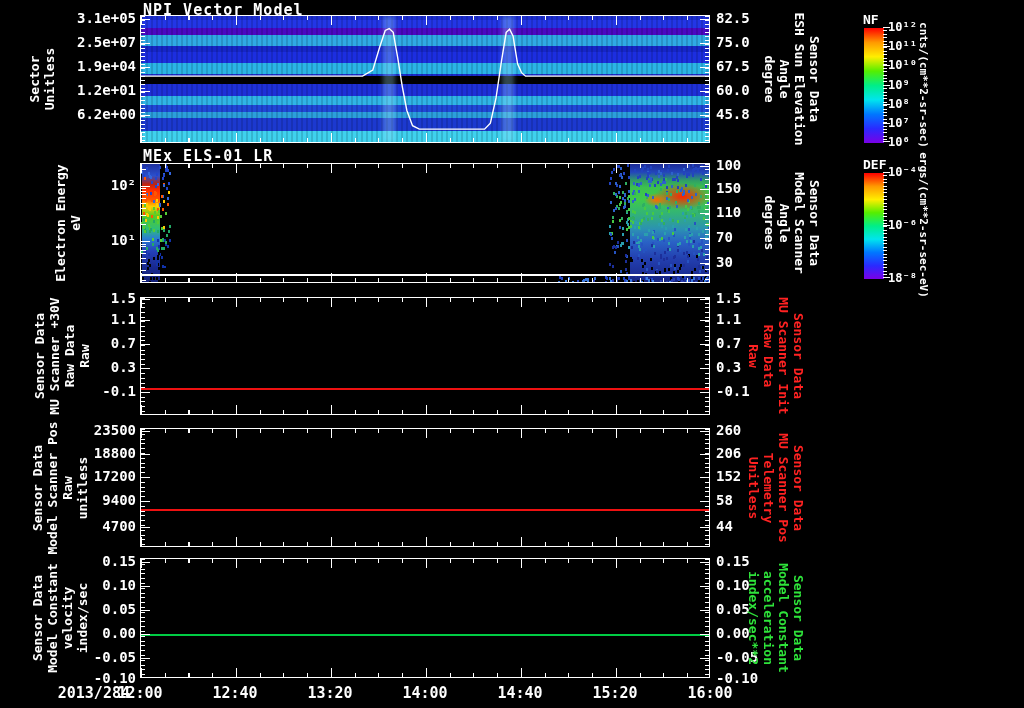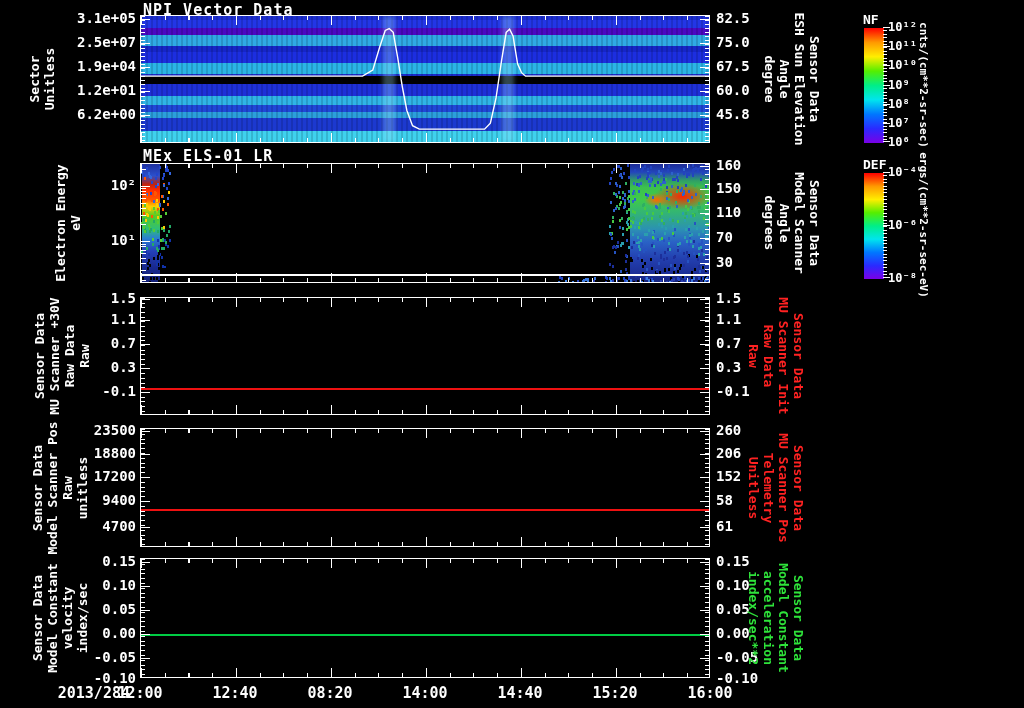--- a/index.html
+++ b/index.html
@@ -16,21 +16,21 @@
   .vlab{position:absolute;transform:translate(-50%,-50%) rotate(-90deg);text-align:center;
         font:bold 13px "DejaVu Sans Mono",monospace;line-height:15px;white-space:pre;color:#fff;}
   .vlab.r{transform:translate(-50%,-50%) rotate(90deg);}
   .vlab.small{font-size:11px;line-height:12px;}
   .tick{position:absolute;background:#fff;}
 </style>
 </head>
 <body>
 
 <div id="screen">
-  <div class="title" style="left:143px;top:1px;">NPI Vector Data</div>
+  <div class="title" style="left:143px;top:1px;">NPI Vector Model</div>
   <div class="title" style="left:143px;top:147px;">MEx ELS-01 LR</div>
   <div class="xlbl" style="left:30px;top:684px;width:100px;text-align:right;">2013/284</div>
 <div class="panel" style="left: 140px; top: 15px; width: 570px; height: 128px;">
       <div class="pbody">
         <div class="abs" style="left: 0px; right: 0px; top: 0px; height: 4.568px; background: rgb(28, 46, 208);"></div>
         <div class="abs" style="left: 0px; right: 0px; top: 3.968px; height: 8.664px; background: rgb(35, 54, 230);"></div>
         <div class="abs" style="left: 0px; right: 0px; top: 12.032px; height: 7.512px; background: rgb(75, 8, 194);"></div>
         <div class="abs" style="left: 0px; right: 0px; top: 18.944px; height: 11.608px; background: rgb(47, 169, 228);"></div>
         <div class="abs" style="left: 0px; right: 0px; top: 29.952px; height: 7.128px; background: rgb(22, 38, 200);"></div>
         <div class="abs" style="left: 0px; right: 0px; top: 36.48px; height: 11.48px; background: rgb(28, 46, 224);"></div>
@@ -777,21 +777,21 @@
       <div class="tick" style="left: 0px; top: 21.96px; width: 9px; height: 1px; z-index: 6;"></div>
       <div class="tick" style="left: 0px; top: 77.04px; width: 9px; height: 1px; z-index: 6;"></div>
       <div class="tick" style="right: 0px; top: 2.04px; width: 9px; height: 1px; z-index: 6;"></div>
       <div class="tick" style="right: 0px; top: 24.72px; width: 9px; height: 1px; z-index: 6;"></div>
       <div class="tick" style="right: 0px; top: 49.44px; width: 9px; height: 1px; z-index: 6;"></div>
       <div class="tick" style="right: 0px; top: 74.04px; width: 9px; height: 1px; z-index: 6;"></div>
       <div class="tick" style="right: 0px; top: 99px; width: 9px; height: 1px; z-index: 6;"></div>
     </div>
     <div class="lbl" style="right: 888px; top: 176.96px; text-align: right;">10²</div>
     <div class="lbl" style="right: 888px; top: 232.04px; text-align: right;">10¹</div>
-    <div class="lbl" style="left: 716px; top: 157.04px;">160</div>
+    <div class="lbl" style="left: 716px; top: 157.04px;">100</div>
     <div class="lbl" style="left: 716px; top: 179.72px;">150</div>
     <div class="lbl" style="left: 716px; top: 204.44px;">110</div>
     <div class="lbl" style="left: 716px; top: 229.04px;">70</div>
     <div class="lbl" style="left: 716px; top: 254px;">30</div>
     <div class="vwrap" style="left: 68px; top: 223px;">
       <div class="vlab">Electron Energy
 eV</div>
     </div>
     <div class="vwrap" style="left: 792px; top: 223px;">
       <div class="vlab r" style="color: rgb(255, 255, 255);">Sensor Data
@@ -865,21 +865,21 @@
     </div>
     <div class="lbl" style="right: 888px; top: 422.023px; text-align: right;">23500</div>
     <div class="lbl" style="right: 888px; top: 444.99px; text-align: right;">18800</div>
     <div class="lbl" style="right: 888px; top: 467.957px; text-align: right;">17200</div>
     <div class="lbl" style="right: 888px; top: 491.995px; text-align: right;">9400</div>
     <div class="lbl" style="right: 888px; top: 518.056px; text-align: right;">4700</div>
     <div class="lbl" style="left: 716px; top: 422.023px;">260</div>
     <div class="lbl" style="left: 716px; top: 444.99px;">206</div>
     <div class="lbl" style="left: 716px; top: 467.957px;">152</div>
     <div class="lbl" style="left: 716px; top: 491.995px;">58</div>
-    <div class="lbl" style="left: 716px; top: 518.056px;">61</div>
+    <div class="lbl" style="left: 716px; top: 518.056px;">44</div>
     <div class="vwrap" style="left: 60px; top: 487.5px;">
       <div class="vlab">Sensor Data
 Model Scanner Pos
 Raw
 unitless</div>
     </div>
     <div class="vwrap" style="left: 776px; top: 487.5px;">
       <div class="vlab r" style="color: rgb(255, 34, 34);">Sensor Data
 MU Scanner Pos
 Telemetry
@@ -927,21 +927,21 @@
 index/sec</div>
     </div>
     <div class="vwrap" style="left: 776px; top: 618px;">
       <div class="vlab r" style="color: rgb(46, 226, 58);">Sensor Data
 Model Constant
 acceleration
 index/sec**2</div>
     </div>
     <div class="xlbl" style="left: 140px; top: 684px; transform: translateX(-50%);">12:00</div>
     <div class="xlbl" style="left: 235px; top: 684px; transform: translateX(-50%);">12:40</div>
-    <div class="xlbl" style="left: 330px; top: 684px; transform: translateX(-50%);">08:20</div>
+    <div class="xlbl" style="left: 330px; top: 684px; transform: translateX(-50%);">13:20</div>
     <div class="xlbl" style="left: 425px; top: 684px; transform: translateX(-50%);">14:00</div>
     <div class="xlbl" style="left: 520px; top: 684px; transform: translateX(-50%);">14:40</div>
     <div class="xlbl" style="left: 615px; top: 684px; transform: translateX(-50%);">15:20</div>
     <div class="xlbl" style="left: 710px; top: 684px; transform: translateX(-50%);">16:00</div>
     <div class="cblbl" style="left: 863px; top: 12px; font-size: 13px;">NF</div>
     <div class="abs" style="left: 863px; top: 27px; width: 20px; height: 115px; background: linear-gradient(rgb(255, 0, 0), rgb(255, 153, 0), rgb(255, 238, 0), rgb(85, 238, 0), rgb(0, 238, 136), rgb(0, 229, 238), rgb(0, 119, 255), rgb(42, 42, 255), rgb(122, 0, 230)); border: 1px solid rgb(0, 0, 0);"></div>
     <div class="abs" style="left: 883px; top: 27px; width: 4px; height: 115px; background-image: repeating-linear-gradient(rgb(255, 255, 255) 0px, rgb(255, 255, 255) 1px, transparent 1px, transparent 3.4px);"></div>
     <div class="tick" style="left: 883px; top: 27px; width: 7px; height: 1px;"></div>
     <div class="cblbl" style="left: 888px; top: 20px;">10¹²</div>
     <div class="tick" style="left: 883px; top: 46.1667px; width: 7px; height: 1px;"></div>
@@ -960,17 +960,17 @@
       <div class="vlab r small">cnts/(cm**2-sr-sec)</div>
     </div>
     <div class="cblbl" style="left: 863px; top: 157px; font-size: 13px;">DEF</div>
     <div class="abs" style="left: 863px; top: 172px; width: 20px; height: 106px; background: linear-gradient(rgb(255, 0, 0), rgb(255, 153, 0), rgb(255, 238, 0), rgb(85, 238, 0), rgb(0, 238, 136), rgb(0, 229, 238), rgb(0, 119, 255), rgb(42, 42, 255), rgb(122, 0, 230)); border: 1px solid rgb(0, 0, 0);"></div>
     <div class="abs" style="left: 883px; top: 172px; width: 4px; height: 106px; background-image: repeating-linear-gradient(rgb(255, 255, 255) 0px, rgb(255, 255, 255) 1px, transparent 1px, transparent 3.4px);"></div>
     <div class="tick" style="left: 883px; top: 172px; width: 7px; height: 1px;"></div>
     <div class="cblbl" style="left: 888px; top: 165px;">10⁻⁴</div>
     <div class="tick" style="left: 883px; top: 225px; width: 7px; height: 1px;"></div>
     <div class="cblbl" style="left: 888px; top: 218px;">10⁻⁶</div>
     <div class="tick" style="left: 883px; top: 277px; width: 7px; height: 1px;"></div>
-    <div class="cblbl" style="left: 888px; top: 271px;">10⁻⁸</div>
+    <div class="cblbl" style="left: 888px; top: 271px;">18⁻⁸</div>
     <div class="vwrap" style="left: 923px; top: 225px;">
       <div class="vlab r small">ergs/(cm**2-sr-sec-eV)</div>
     </div>
   </div>
 
 </body></html>

